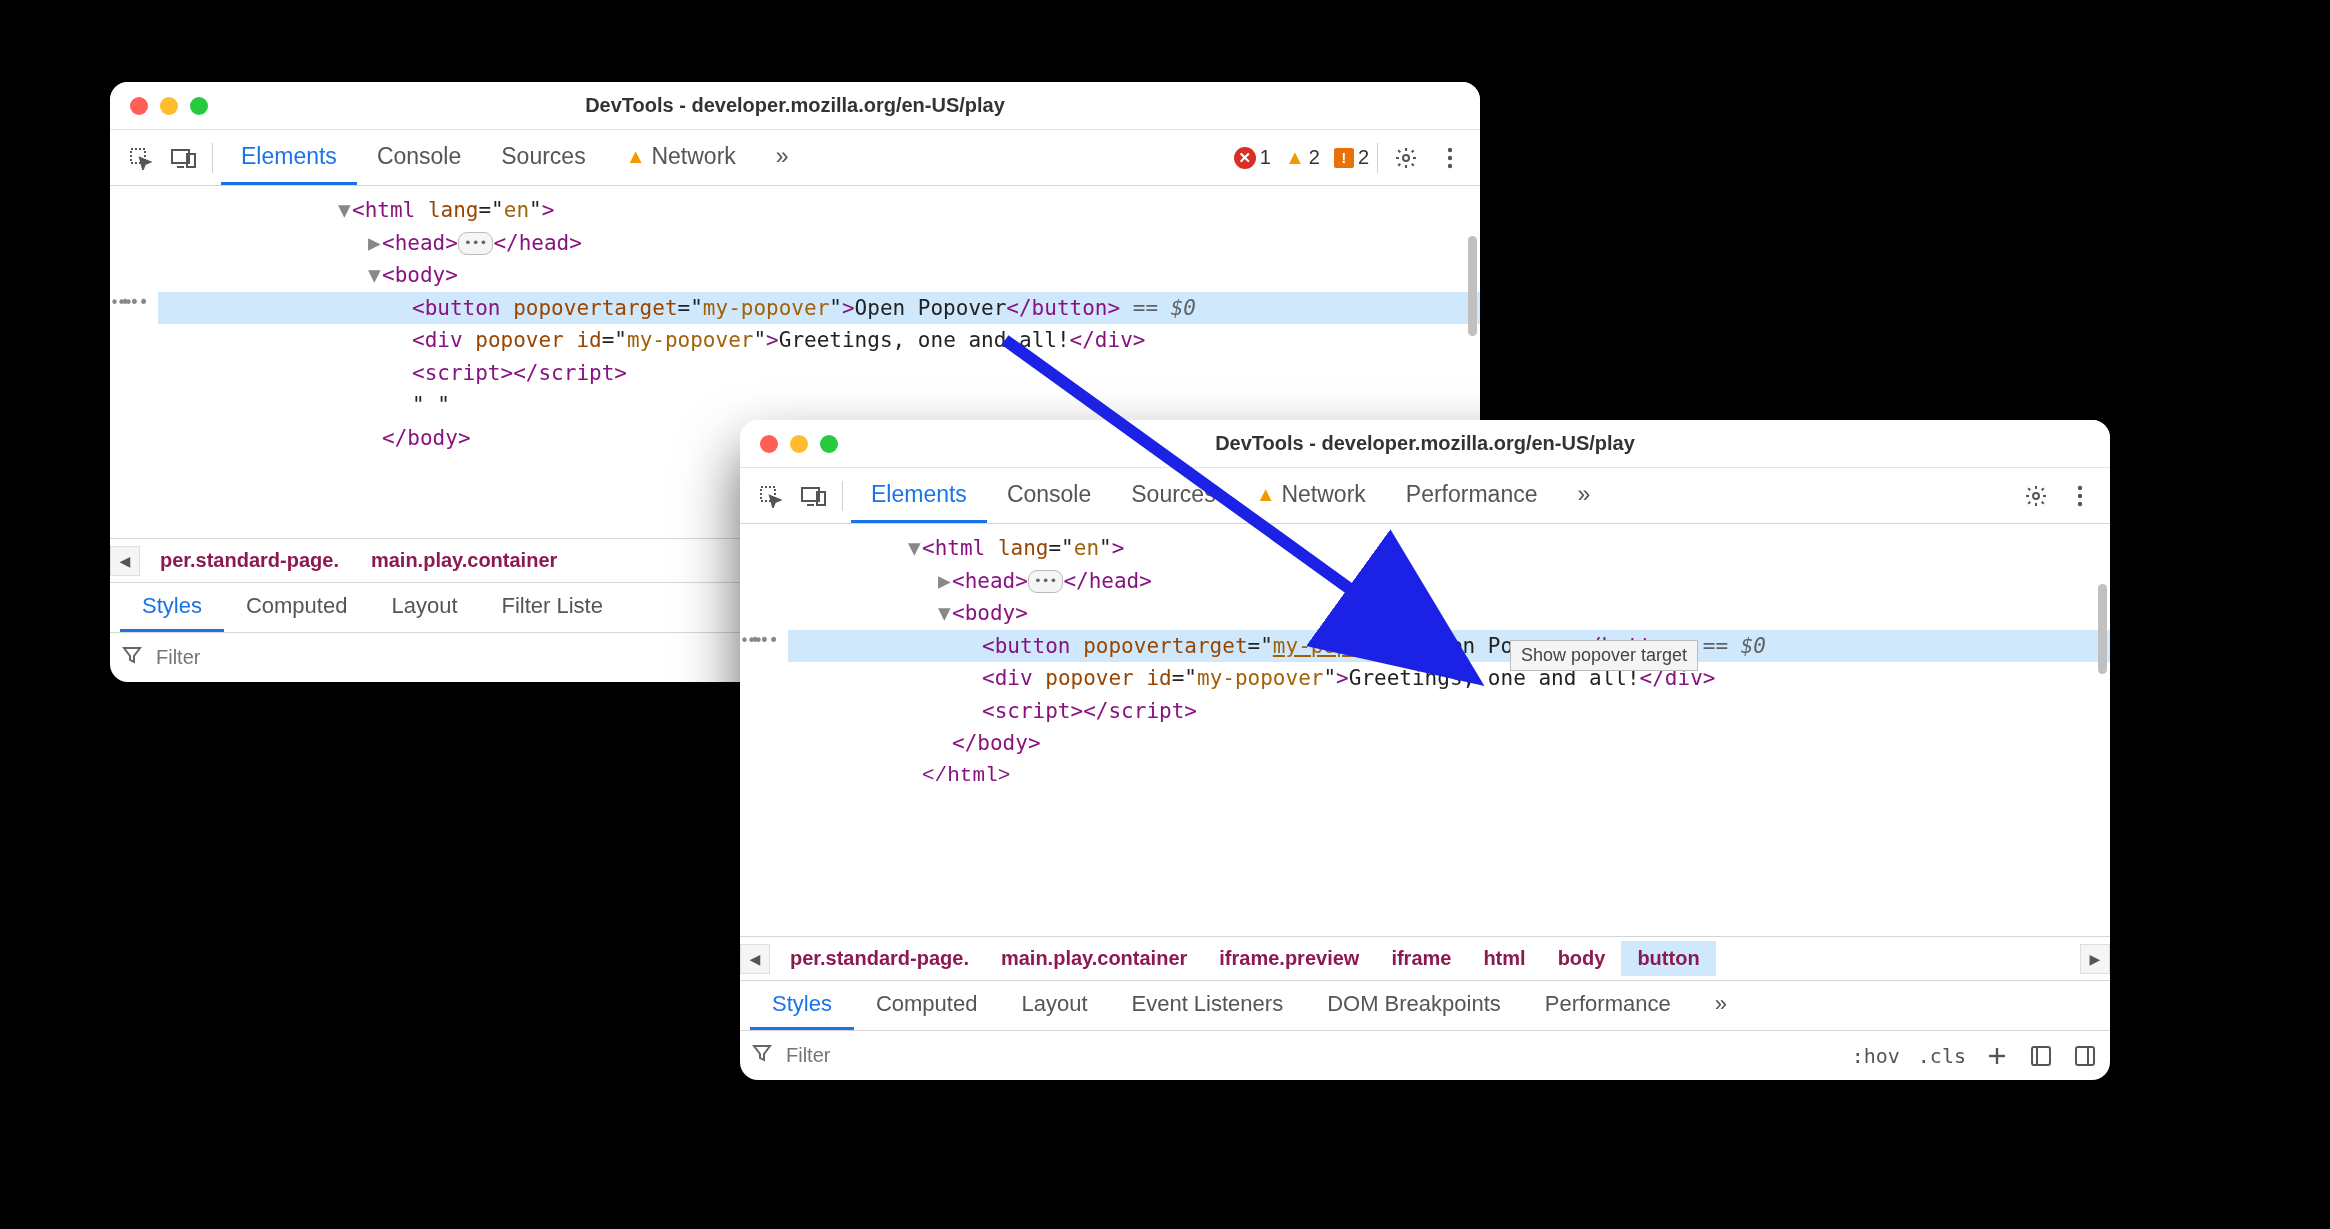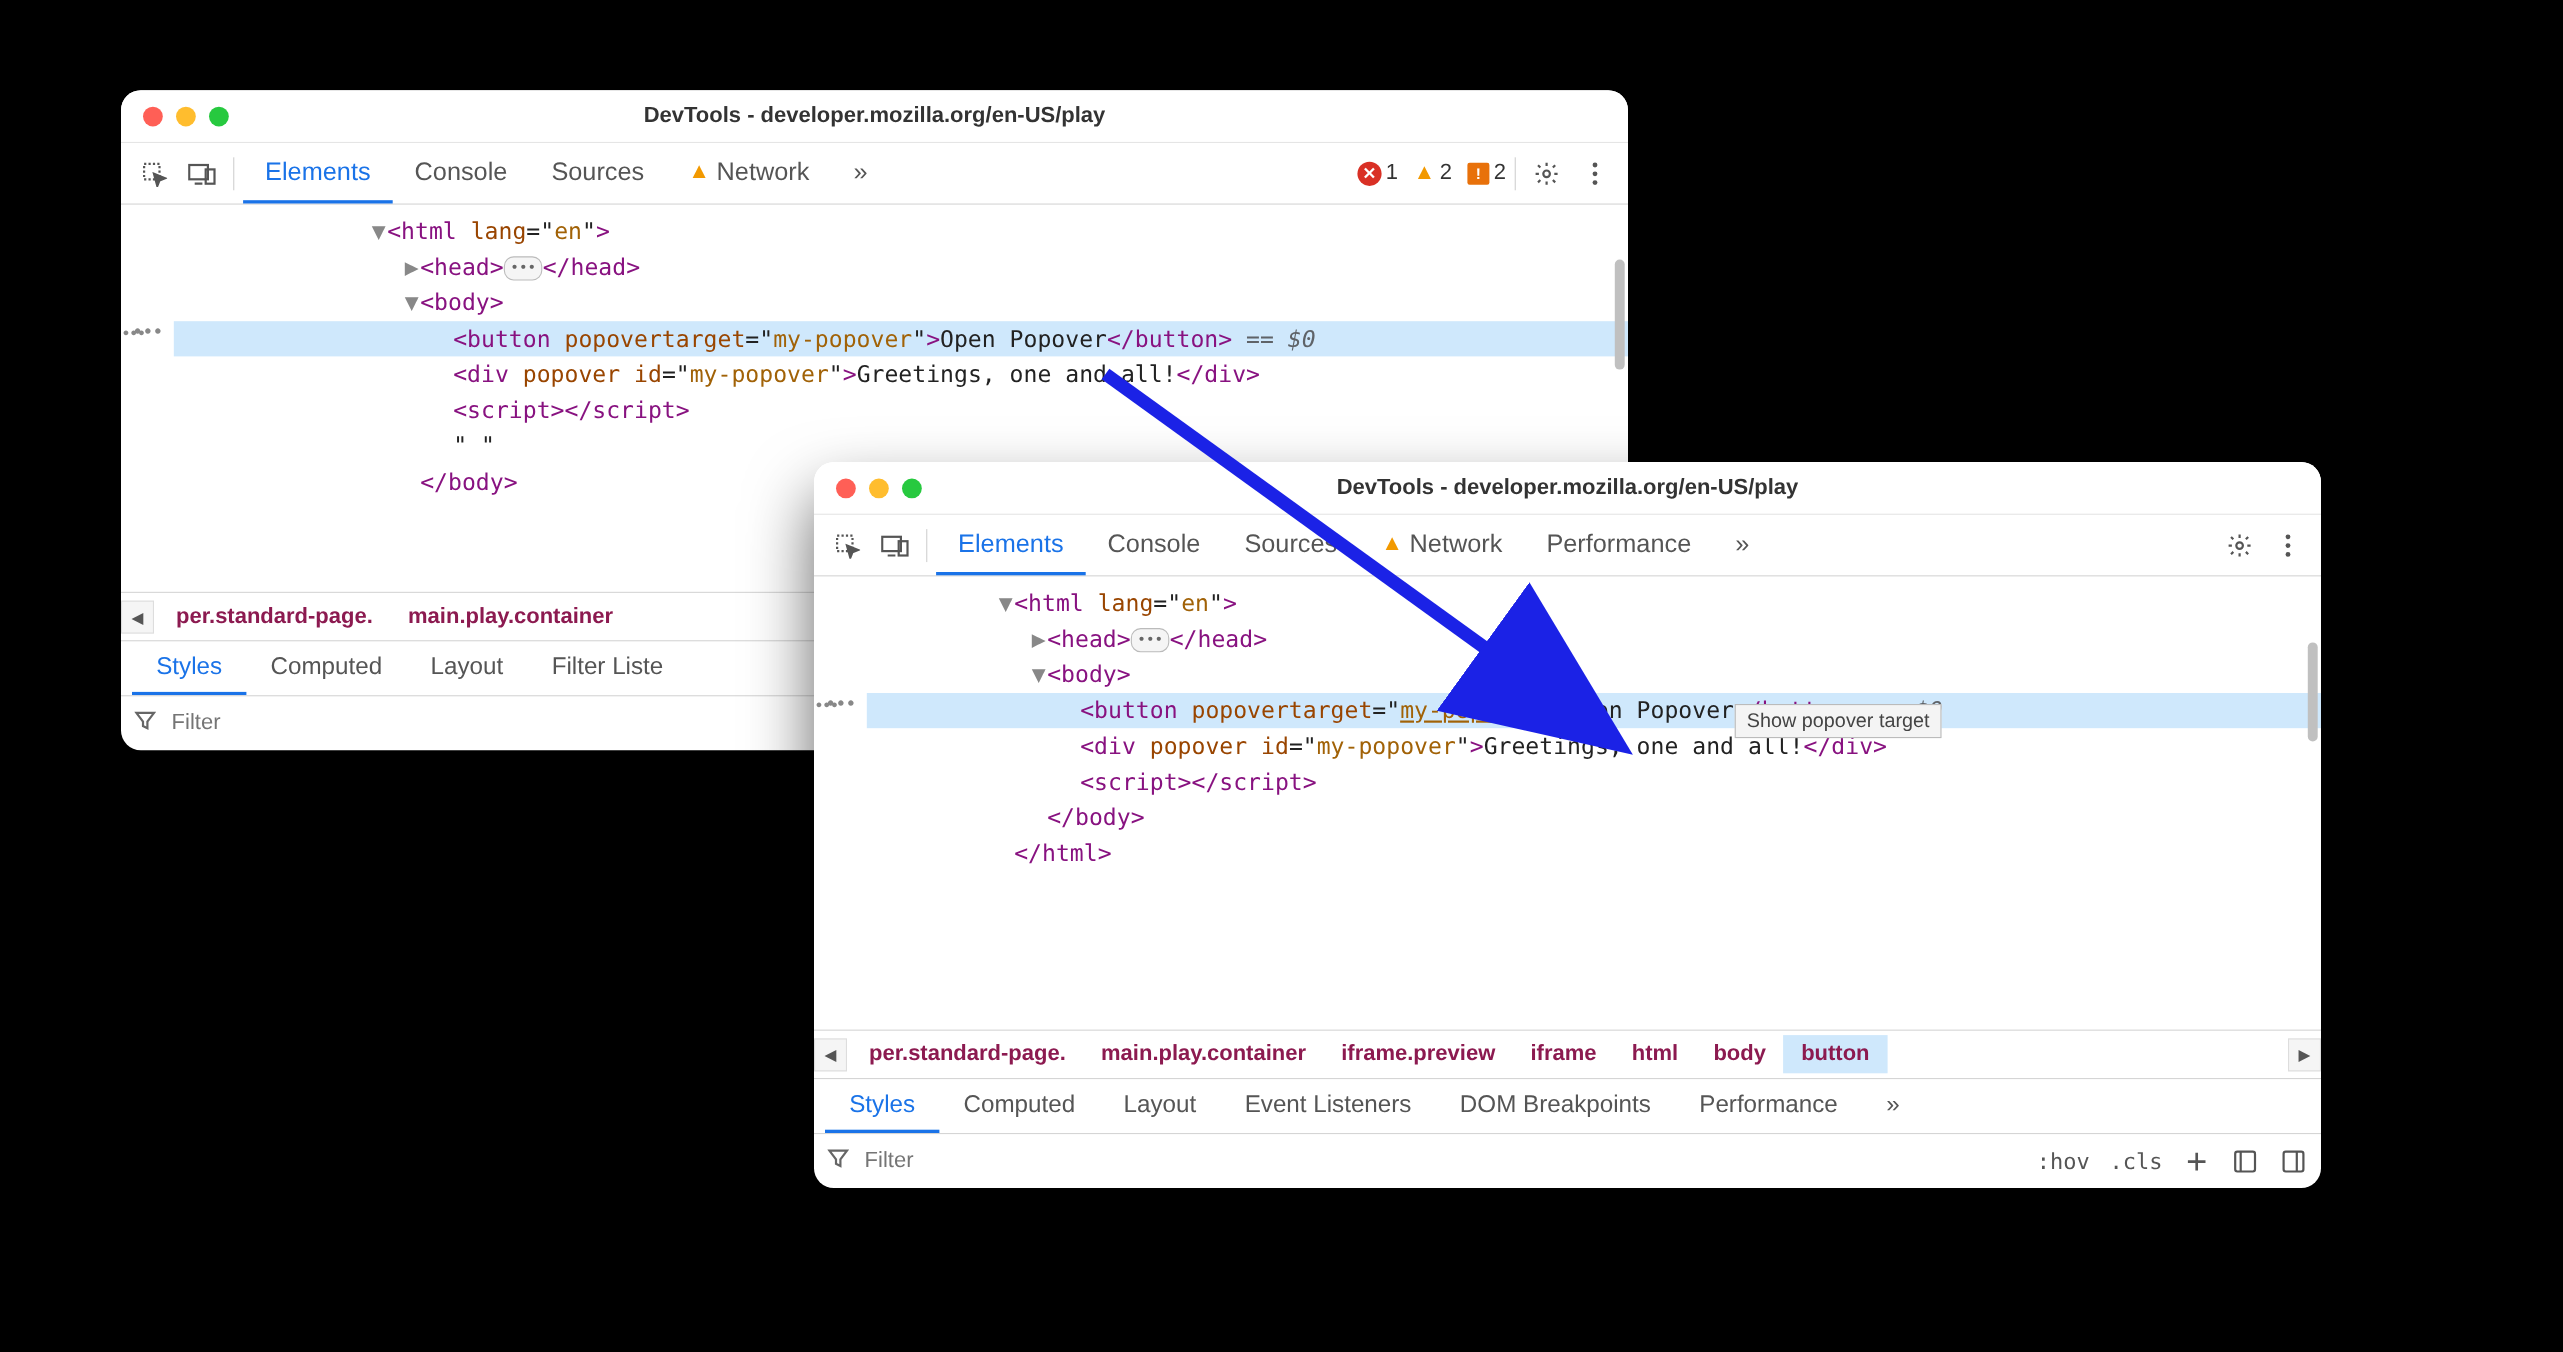--- a/index.html
+++ b/index.html
@@ -350,21 +350,21 @@
 
   <div class="dom">
     <div class="dom-inner" style="padding-left:48px;">
       <div class="dom-line" style="padding-left:120px;"><span class="tri">▼</span><span class="c-tag">&lt;<span>html</span></span> <span class="c-attr">lang</span><span class="c-text">="</span><span class="c-val">en</span><span class="c-text">"</span><span class="c-tag">&gt;</span></div>
       <div class="dom-line" style="padding-left:150px;"><span class="tri">▶</span><span class="c-tag">&lt;<span>head</span>&gt;</span><span class="c-dots">•••</span><span class="c-tag">&lt;/<span>head</span>&gt;</span></div>
       <div class="dom-line" style="padding-left:150px;"><span class="tri">▼</span><span class="c-tag">&lt;<span>body</span>&gt;</span></div>
       <div class="dom-line selected" style="padding-left:194px;"><span class="c-tag">&lt;<span>button</span></span> <span class="c-attr">popovertarget</span><span class="c-text">="</span><span class="c-val link">my-popover</span><span class="c-text">"</span><span class="c-tag">&gt;</span><span class="c-text">Open Popover</span><span class="c-tag">&lt;/<span>button</span>&gt;</span> <span class="c-eq">== $0</span></div>
       <div class="dom-line" style="padding-left:194px;"><span class="c-tag">&lt;<span>div</span></span> <span class="c-attr">popover</span> <span class="c-attr">id</span><span class="c-text">="</span><span class="c-val">my-popover</span><span class="c-text">"</span><span class="c-tag">&gt;</span><span class="c-text">Greetings, one and all!</span><span class="c-tag">&lt;/<span>div</span>&gt;</span></div>
       <div class="dom-line" style="padding-left:194px;"><span class="c-tag">&lt;<span>script</span>&gt;&lt;/<span>script</span>&gt;</span></div>
       <div class="dom-line" style="padding-left:164px;"><span class="c-tag">&lt;/<span>body</span>&gt;</span></div>
-      <div class="dom-line" style="padding-left:134px;"><span class="c-tag">&lt;/<span>html</span>&gt;</span></div>
+      <div class="dom-line" style="padding-left:134px;font-family:Liberation Mono, monospace;"><span class="c-tag">&lt;/<span>html</span>&gt;</span></div>
     </div>
     <div class="ellipsis-marker" style="top:103px;">•••</div>
     <div class="scrollthumb" style="top:60px; height:90px;"></div>
   </div>
 
   <div class="breadcrumb">
     <div class="bc-scroll-btn">◀</div>
     <div class="bc-items">
       <span class="bc-item">per.standard-page.</span>
       <span class="bc-item">main.play.container</span>
@@ -410,21 +410,21 @@
       <span class="fb-icon">
           <svg width="22" height="22" viewBox="0 0 22 22" fill="none" stroke="#555" stroke-width="2">
             <rect x="2" y="2" width="18" height="18" rx="2"></rect>
             <path d="M14 2v18"></path>
           </svg>
         </span>
     </div>
   </div>
 </div>
 
-<div class="tooltip" style="left:1577px; top:640px;">Show popover target</div>
+<div class="tooltip" style="left:1510px; top:640px;">Show popover target</div>
 
 <svg class="arrow-svg" style="left:0; top:0; width:2330px; height:1229px;">
   <defs>
     <marker id="arrowhead" markerWidth="14" markerHeight="12" refX="12" refY="6" orient="auto">
       <polygon points="0 0, 14 6, 0 12" fill="#1b22e6"></polygon>
     </marker>
   </defs>
   <line x1="1005" y1="340" x2="1465" y2="672" stroke="#1b22e6" stroke-width="12" marker-end="url(#arrowhead)"></line>
 </svg>
 

